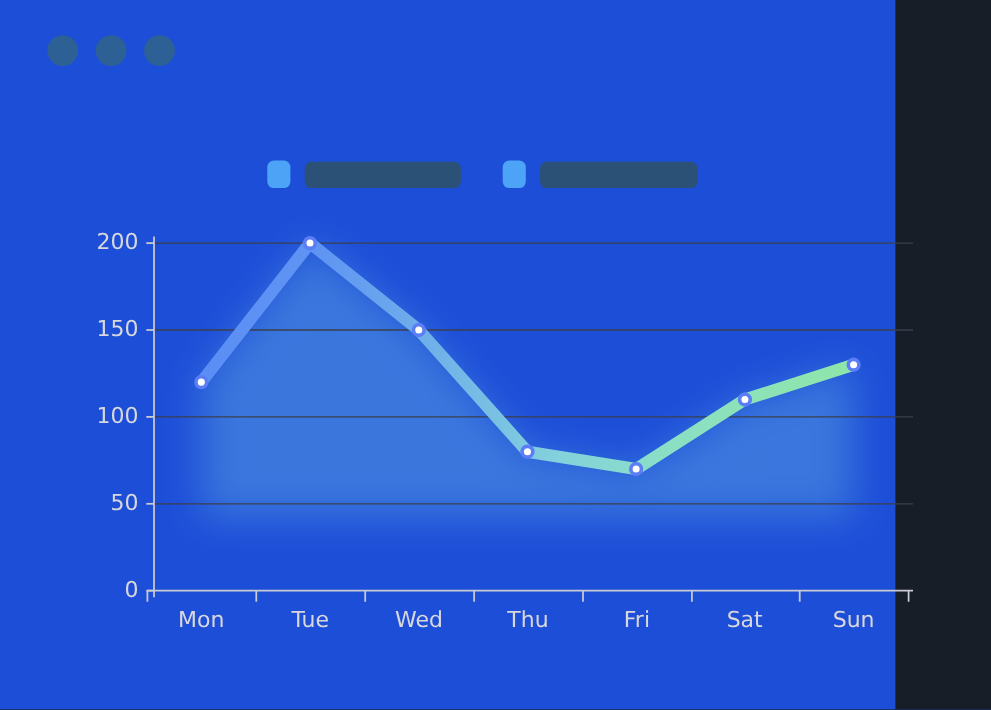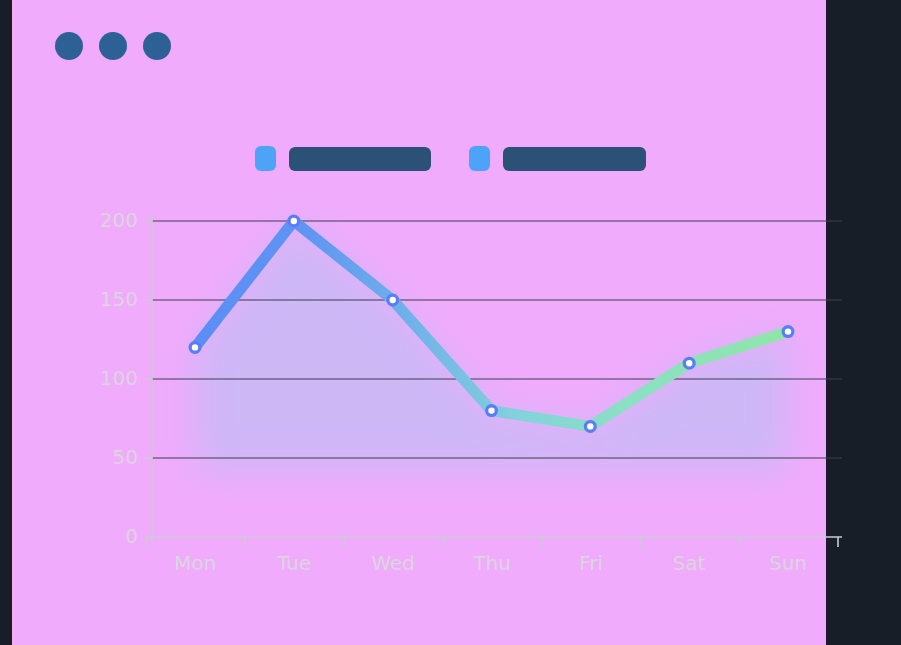--- a/index.html
+++ b/index.html
@@ -10,22 +10,21 @@
   body {
     width: 901px;
     height: 645px;
     overflow: hidden;
     font-family: "DejaVu Sans", "Liberation Sans", sans-serif;
   }
   #app {
     position: relative;
     width: 814px;
     height: 645px;
-    background: #f0abfc;
-    margin-left: 12px;
+    background: #1d4ed8;
   }
 
   
   #toolbar-dots {
     position: absolute;
     left: 43px;
     top: 32px;
     display: flex;
     gap: 16px;
   }

